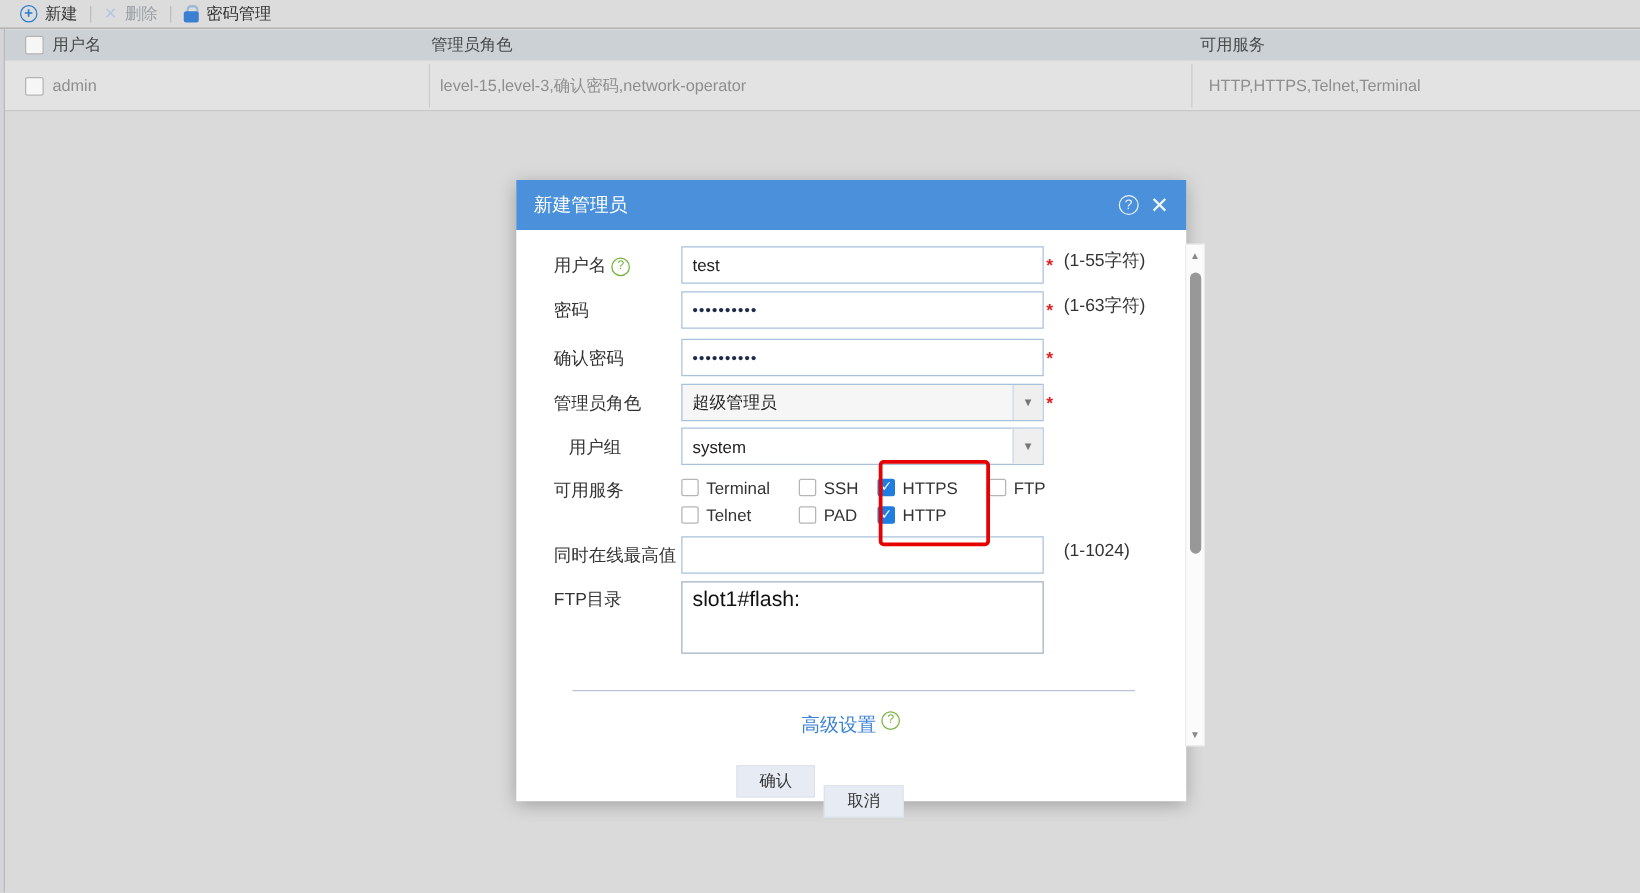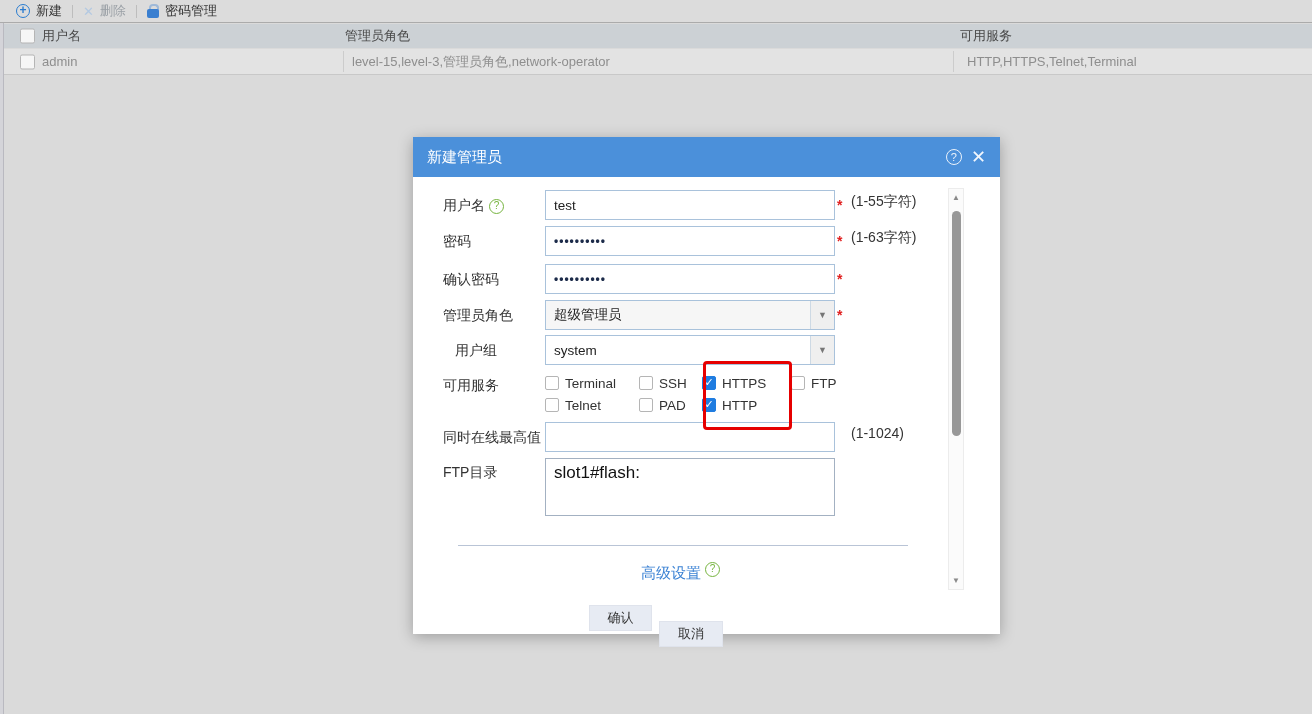--- a/index.html
+++ b/index.html
@@ -23,32 +23,32 @@
   .icon-x { color:#b3c9e2; font-size:13px; font-weight:bold; }
   .icon-lock { position:relative; width:12px; height:14px; display:inline-block; }
   .icon-lock:before { content:""; position:absolute; left:2px; top:0; width:6px; height:7px;
     border:2px solid #9fb9d8; border-bottom:none; border-radius:4px 4px 0 0; }
   .icon-lock:after { content:""; position:absolute; left:0; top:5px; width:12px; height:9px;
     background:#3a7fd0; border-radius:2px; }
 
   
   .grid-header { position:absolute; left:0; top:24px; width:1312px; height:24px;
     background:#ccd1d5; display:flex; align-items:center; font-size:13px; color:#484848; }
-  .grid-row { position:absolute; left:0; top:49px; width:1312px; height:26px;
+  .grid-row { position:absolute; left:0; top:49px; width:1312px; height:40px;
     background:#e3e3e3; border-bottom:1px solid #c8c8c8;
     display:flex; align-items:center; font-size:13px; color:#8e8e8e; }
   .cb-sq { width:15px; height:15px; background:#f6f6f6; border:1px solid #b5b5b5;
     border-radius:2px; position:absolute; left:20px; top:50%; transform:translateY(-50%); cursor:pointer;}
   .col-user { position:absolute; left:42px; }
   .col-role { position:absolute; left:345px; }
   .col-svc  { position:absolute; left:960px; }
   .row-div { position:absolute; top:2px; bottom:2px; width:1px; background:#cccccc; }
 
   
-  .dialog { position:absolute; left:413px; top:137px; width:587px; height:497px;
+  .dialog { position:absolute; left:413px; top:144px; width:536px; height:497px;
     background:#ffffff; box-shadow:0 3px 14px rgba(0,0,0,.28); z-index:5; }
   .titlebar { position:absolute; left:0; top:0; width:100%; height:40px; background:#4b90da;
     display:flex; align-items:center; padding:0 14px; }
   .titlebar .title { color:#fff; font-size:15px; }
   .tb-icons { margin-left:auto; display:flex; align-items:center; gap:9px; }
   .icon-help-w { width:16px; height:16px; border:1.5px solid #eaf2fb; border-radius:50%;
     color:#eaf2fb; font-size:11px; line-height:14px; text-align:center; cursor:pointer; }
   .icon-close { color:#f2f7fd; font-size:18px; line-height:16px; cursor:pointer; }
 
   .f-label { position:absolute; left:30px; font-size:14px; color:#333; }
@@ -131,21 +131,21 @@
   <span class="cb-sq"></span>
   <span class="col-user">用户名</span>
   <span class="col-role">管理员角色</span>
   <span class="col-svc">可用服务</span>
 </div>
 
 <div class="grid-row">
   <span class="cb-sq"></span>
   <span class="col-user">admin</span>
   <span class="row-div" style="left:343px;"></span>
-  <span class="col-role" style="left:352px;">level-15,level-3,管理员角色,network-operator</span>
+  <span class="col-role" style="left:352px;">level-15,level-3,确认密码,network-operator</span>
   <span class="row-div" style="left:953px;"></span>
   <span class="col-svc" style="left:967px;">HTTP,HTTPS,Telnet,Terminal</span>
 </div>
 
 <div class="dialog">
   <div class="titlebar">
     <span class="title">新建管理员</span>
     <span class="tb-icons">
       <span class="icon-help-w">?</span>
       <span class="icon-close">✕</span>

